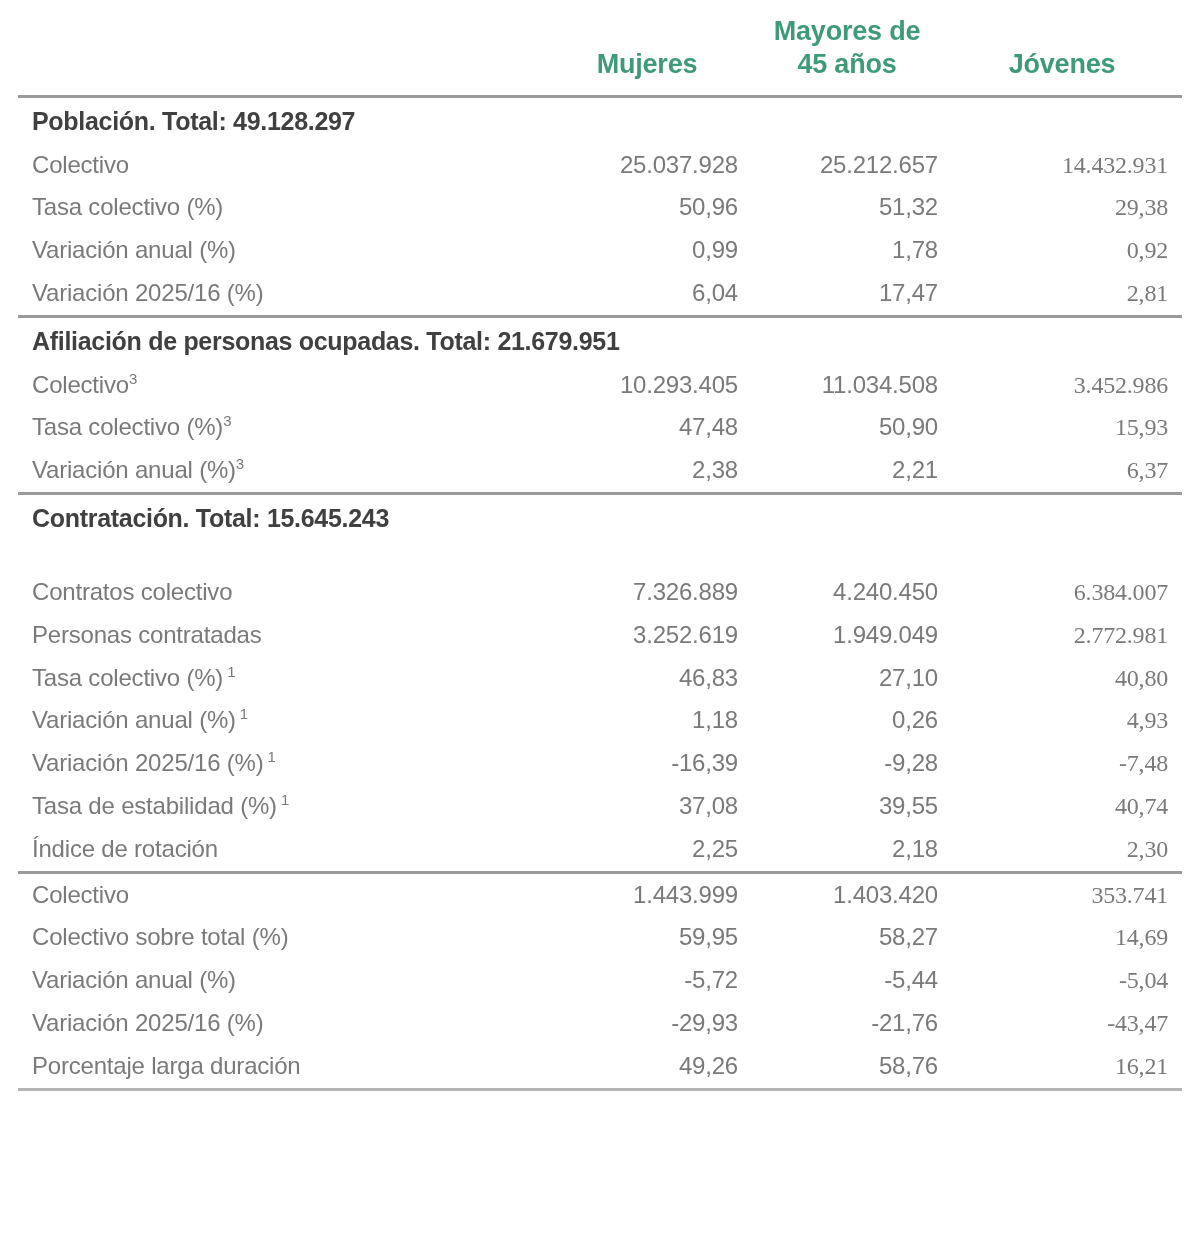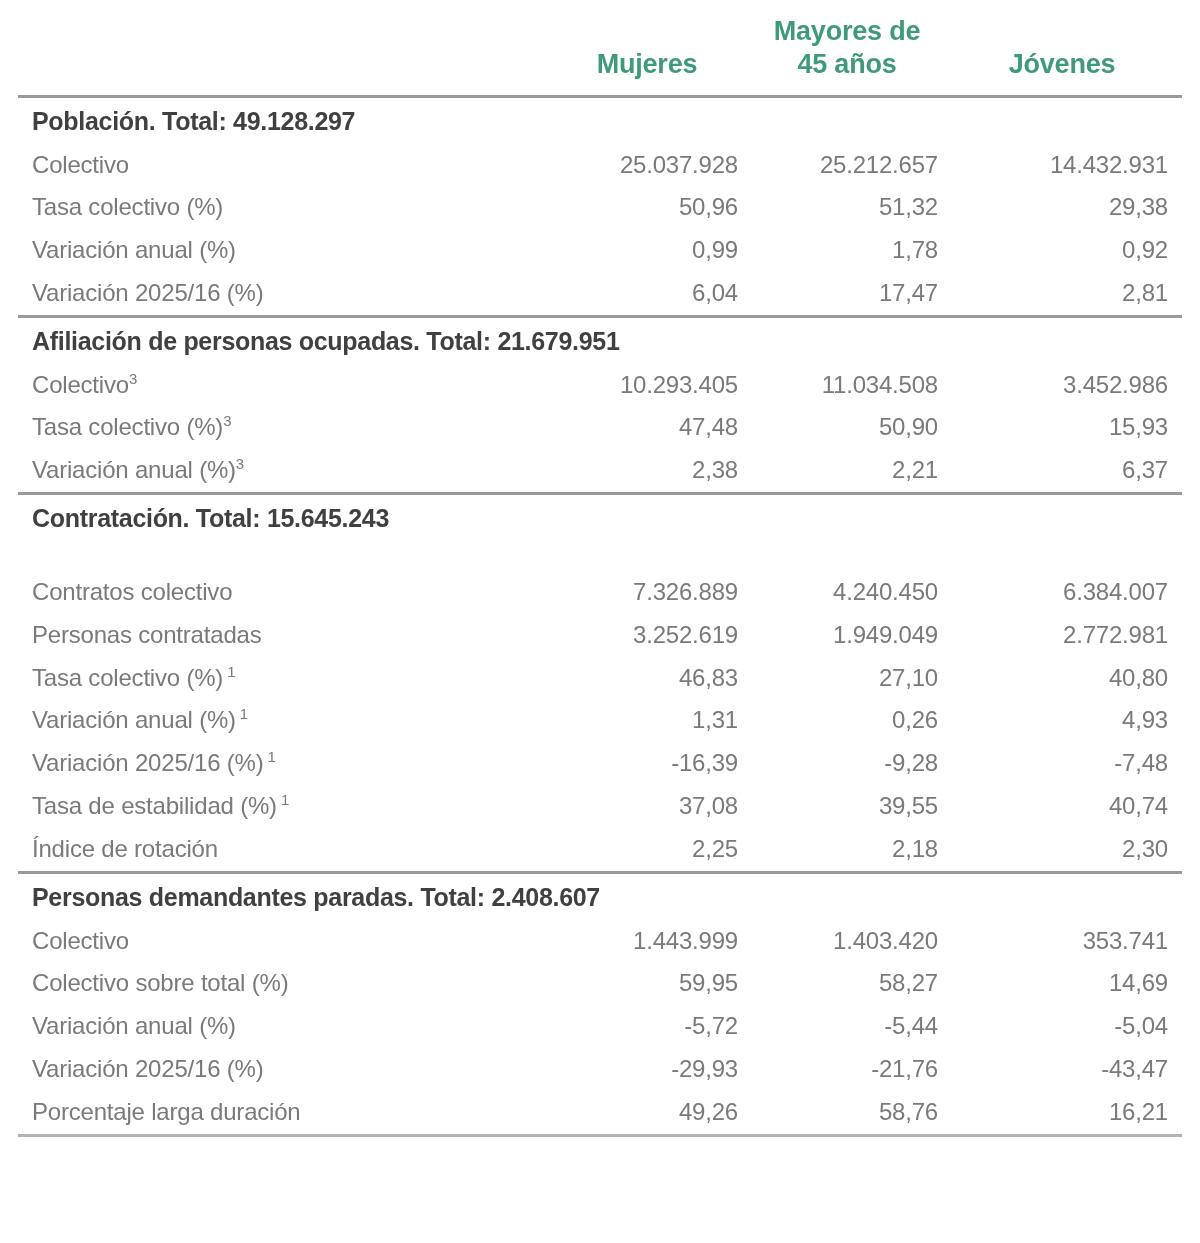--- a/index.html
+++ b/index.html
@@ -97,21 +97,21 @@
   tr.data-row td.label {
     padding-left: 14px;
     text-align: left;
   }
   tr.data-row td.val {
     text-align: right;
     padding-right: 6px;
   }
   tr.data-row td.v1 { padding-right: 18px; }
   tr.data-row td.v2 { padding-right: 18px; }
-  tr.data-row td.v3 { padding-right: 14px; }
+  tr.data-row td.v3 { padding-right: 14px; font-family: Liberation Serif, serif; }
 
   tr.gap-row td {
     height: 30px;
     padding: 0;
     font-size: 0;
     line-height: 0;
   }
 
   sup.fn {
     font-size: 15px;
@@ -223,21 +223,21 @@
           <td class="val v3">2.772.981</td>
         </tr>
         <tr class="data-row">
           <td class="label"><span>Tasa colectivo (%)</span><sup class="fn spaced">1</sup></td>
           <td class="val v1">46,83</td>
           <td class="val v2">27,10</td>
           <td class="val v3">40,80</td>
         </tr>
         <tr class="data-row">
           <td class="label"><span>Variación anual (%)</span><sup class="fn spaced">1</sup></td>
-          <td class="val v1">1,31</td>
+          <td class="val v1">1,18</td>
           <td class="val v2">0,26</td>
           <td class="val v3">4,93</td>
         </tr>
         <tr class="data-row">
           <td class="label"><span>Variación 2025/16 (%)</span><sup class="fn spaced">1</sup></td>
           <td class="val v1">-16,39</td>
           <td class="val v2">-9,28</td>
           <td class="val v3">-7,48</td>
         </tr>
         <tr class="data-row">
@@ -248,23 +248,20 @@
         </tr>
         <tr class="data-row">
           <td class="label"><span>Índice de rotación</span></td>
           <td class="val v1">2,25</td>
           <td class="val v2">2,18</td>
           <td class="val v3">2,30</td>
         </tr>
         <tr class="rule-mid">
           <td colspan="4"></td>
         </tr>
-        <tr class="section-head">
-          <td colspan="4">Personas demandantes paradas. Total: 2.408.607</td>
-        </tr>
         <tr class="data-row">
           <td class="label"><span>Colectivo</span></td>
           <td class="val v1">1.443.999</td>
           <td class="val v2">1.403.420</td>
           <td class="val v3">353.741</td>
         </tr>
         <tr class="data-row">
           <td class="label"><span>Colectivo sobre total (%)</span></td>
           <td class="val v1">59,95</td>
           <td class="val v2">58,27</td>

